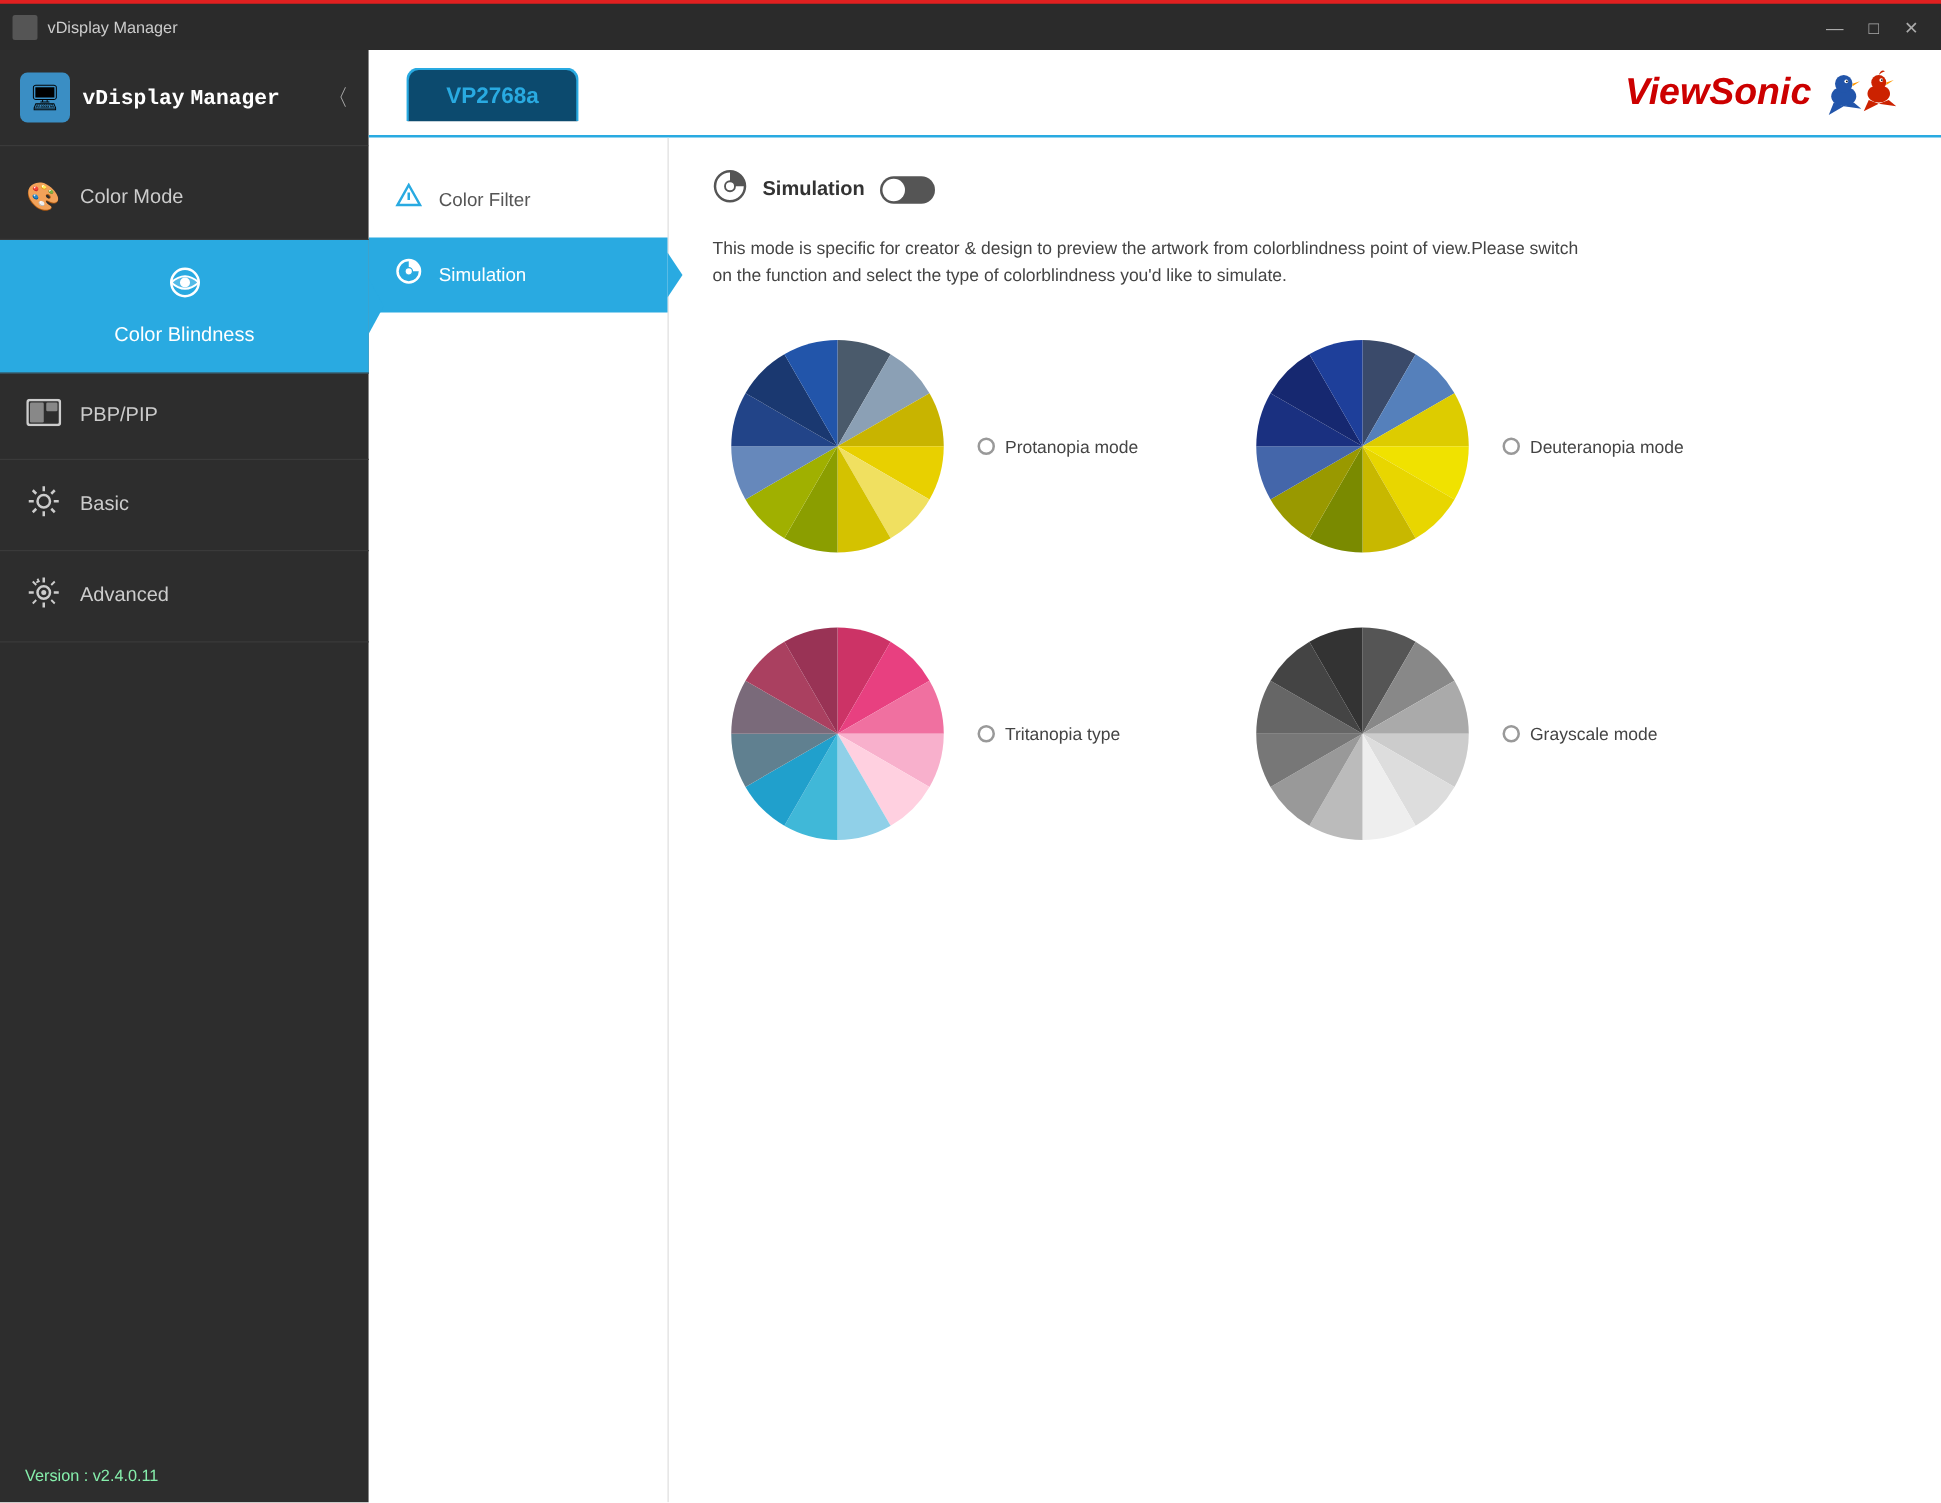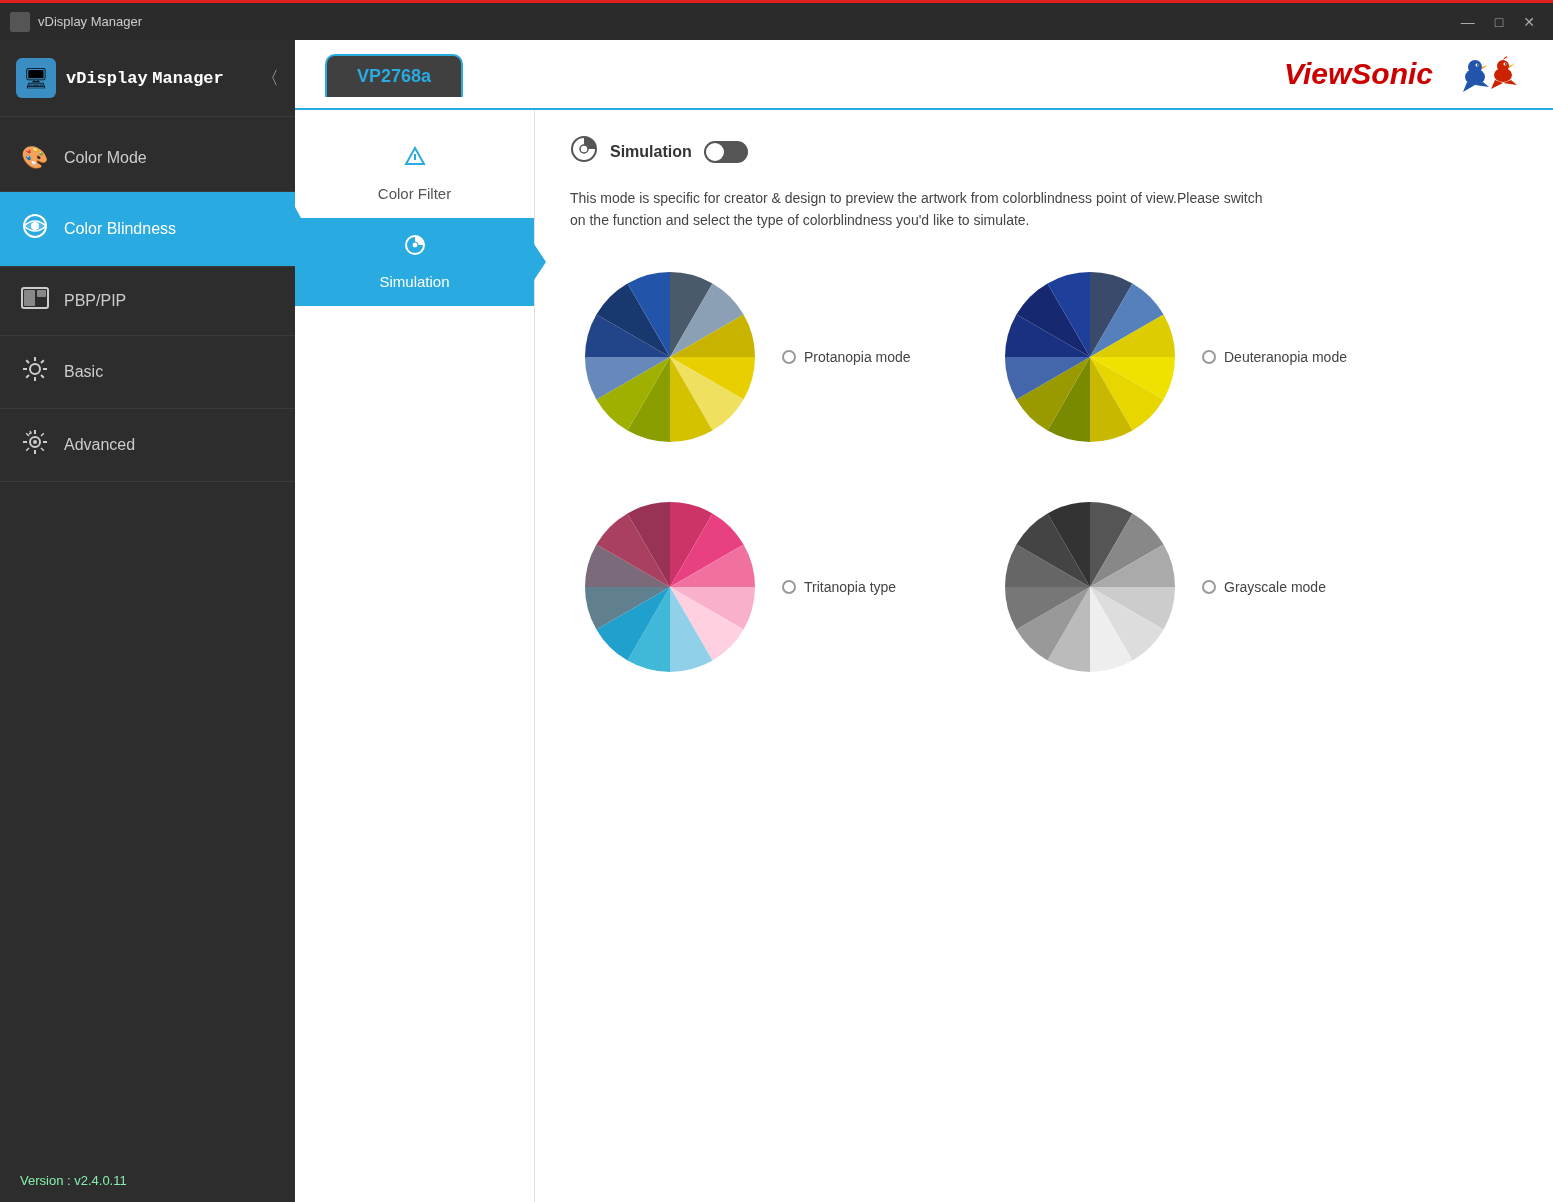--- a/index.html
+++ b/index.html
@@ -69,20 +69,21 @@
       padding: 20px 20px;
       cursor: pointer;
       color: #ccc;
       font-size: 16px;
       border-bottom: 1px solid #3a3a3a;
       position: relative;
     }
     .nav-item.active {
       background: #29aae1;
       color: white;
+      flex-direction: column;
     }
     .nav-item.active::after {
       content: '';
       position: absolute;
       right: -12px;
       top: 50%;
       transform: translateY(-50%);
       border-left: 12px solid #29aae1;
       border-top: 22px solid transparent;
       border-bottom: 22px solid transparent;
@@ -116,30 +117,30 @@
 
     
     .tab {
       border: 2px solid #29aae1;
       border-bottom: none;
       border-radius: 10px 10px 0 0;
       padding: 10px 30px;
       color: #29aae1;
       font-size: 18px;
       font-weight: 600;
-      background: #404040;
+      background: #0c4a6e;
       cursor: pointer;
       margin-bottom: -2px;
     }
 
     
     .brand {
       display: flex;
       align-items: center;
-      gap: 20px;
+      gap: 4px;
     }
     .brand-text {
       color: #cc0000;
       font-size: 30px;
       font-weight: 700;
       font-style: italic;
     }
 
     
     .inner-content {
@@ -156,21 +157,20 @@
       flex-shrink: 0;
     }
     .sub-nav-item {
       display: flex;
       align-items: center;
       gap: 12px;
       padding: 16px 20px;
       cursor: pointer;
       color: #555;
       font-size: 15px;
-      flex-direction: column;
     }
     .sub-nav-item.active {
       background: #29aae1;
       color: white;
       position: relative;
     }
     .sub-nav-item.active::after {
       content: '';
       position: absolute;
       right: -12px;

